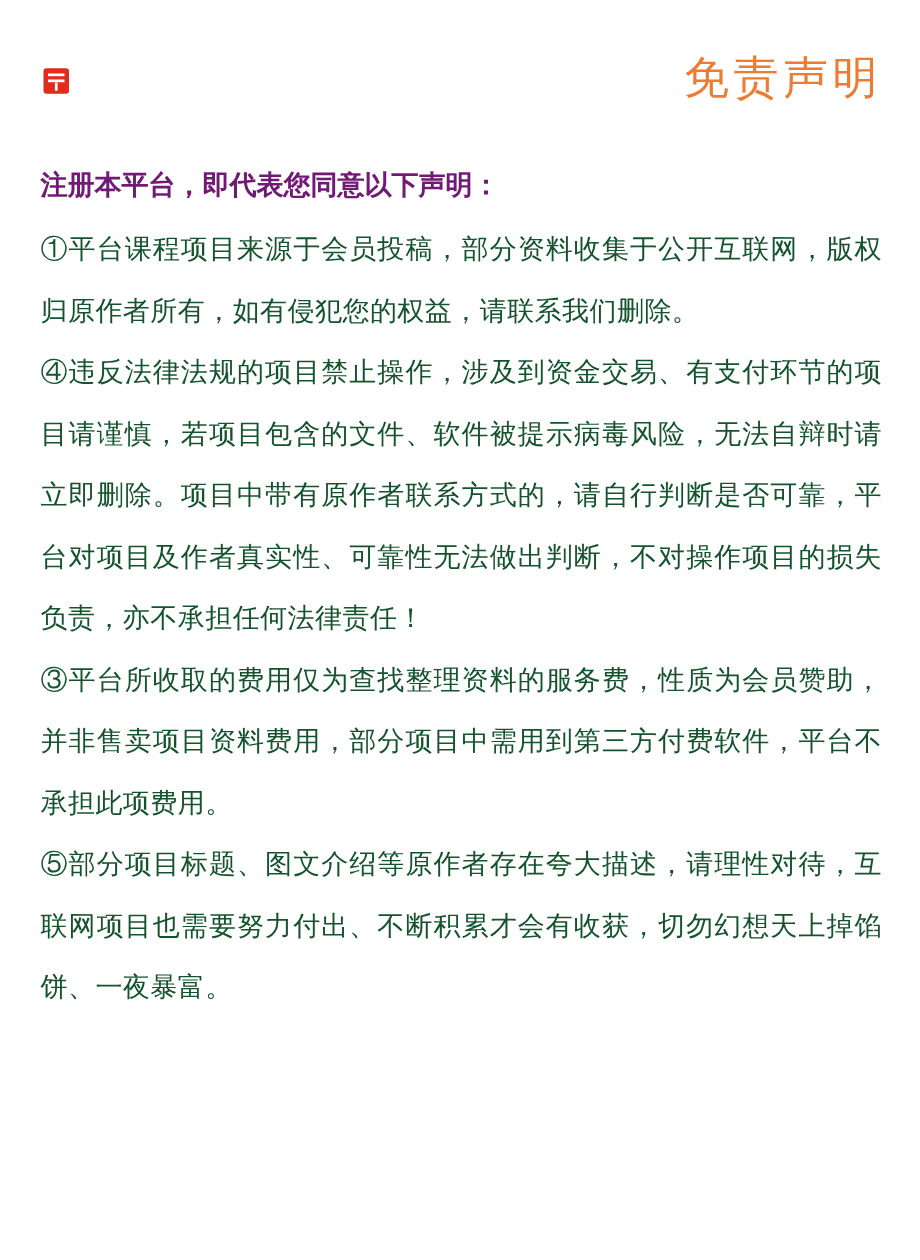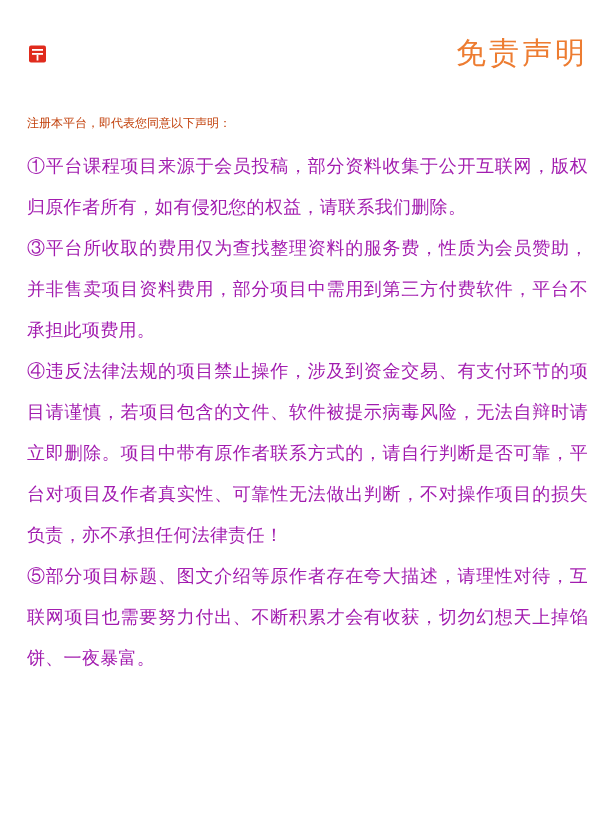--- a/index.html
+++ b/index.html
@@ -31,33 +31,33 @@
   .title {
     color: #ED7C31;
     font-size: 30px;
     line-height: 30px;
     font-weight: normal;
     text-align: right;
     letter-spacing: 3px;
     margin: 38px 0 0 0;
   }
   .intro {
-    color: #c2410c;
-    font-size: 12px;
-    font-weight: normal;
+    color: #701a75;
+    font-size: 18px;
+    font-weight: bold;
     line-height: 41px;
     margin: 35px 0 0 0;
   }
   .paragraphs {
     margin-top: 2px;
   }
   .paragraphs p {
     font-size: 18px;
     line-height: 41px;
-    color: #a21caf;
+    color: #14532d;
     margin: 0;
     text-align: justify;
     letter-spacing: 0.3px;
   }
 </style>
 </head>
 <body>
 
 <div class="page">
 
@@ -69,19 +69,19 @@
       <rect x="8.6" y="11" width="1.8" height="5.5" fill="#ffffff"></rect>
     </svg>
   </span>
 
   <h1 class="title">免责声明</h1>
 
   <p class="intro">注册本平台，即代表您同意以下声明：</p>
 
   <div class="paragraphs">
     <p>①平台课程项目来源于会员投稿，部分资料收集于公开互联网，版权归原作者所有，如有侵犯您的权益，请联系我们删除。</p>
+    <p>④违反法律法规的项目禁止操作，涉及到资金交易、有支付环节的项目请谨慎，若项目包含的文件、软件被提示病毒风险，无法自辩时请立即删除。项目中带有原作者联系方式的，请自行判断是否可靠，平台对项目及作者真实性、可靠性无法做出判断，不对操作项目的损失负责，亦不承担任何法律责任！</p>
     <p>③平台所收取的费用仅为查找整理资料的服务费，性质为会员赞助，并非售卖项目资料费用，部分项目中需用到第三方付费软件，平台不承担此项费用。</p>
-    <p>④违反法律法规的项目禁止操作，涉及到资金交易、有支付环节的项目请谨慎，若项目包含的文件、软件被提示病毒风险，无法自辩时请立即删除。项目中带有原作者联系方式的，请自行判断是否可靠，平台对项目及作者真实性、可靠性无法做出判断，不对操作项目的损失负责，亦不承担任何法律责任！</p>
     <p>⑤部分项目标题、图文介绍等原作者存在夸大描述，请理性对待，互联网项目也需要努力付出、不断积累才会有收获，切勿幻想天上掉馅饼、一夜暴富。</p>
 
   </div>
 
 </div>
 
 </body></html>

